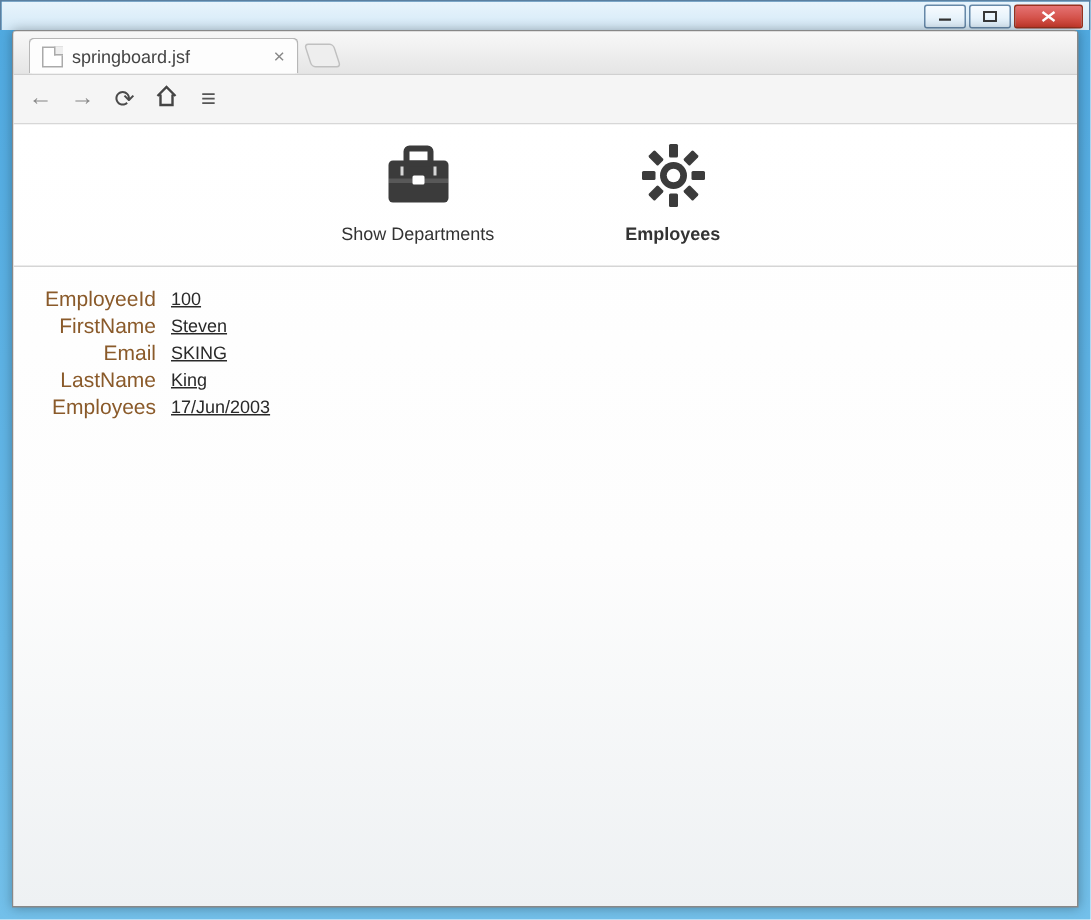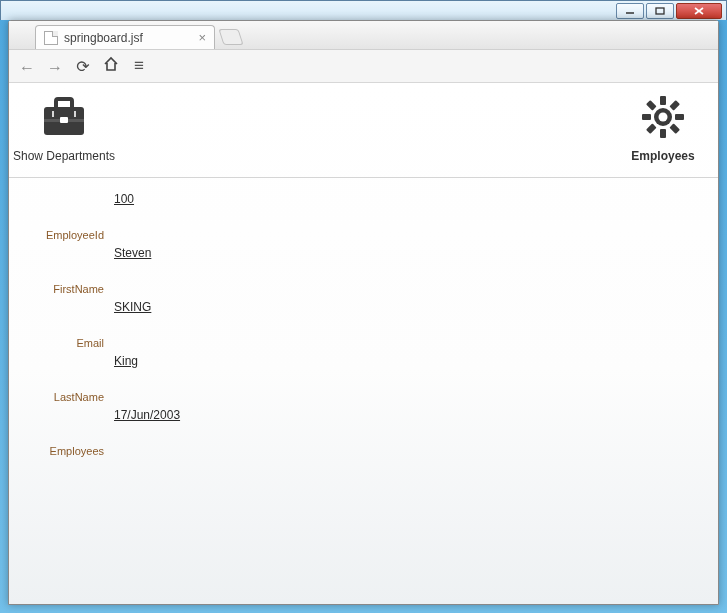--- a/index.html
+++ b/index.html
@@ -49,21 +49,21 @@
     border-radius: 3px 3px 0 0;
     box-shadow: 0 0 8px rgba(0,0,0,0.3);
     display: flex;
     flex-direction: column;
   }
   .tabstrip {
     height: 28px;
     background: linear-gradient(#f8f8f8,#e5e5e5);
     display: flex;
     align-items: flex-end;
-    padding-left: 26px;
+    padding-left: 10px;
   }
   .tab {
     height: 24px;
     min-width: 180px;
     background: #fdfdfd;
     border: 1px solid #b7b7b7;
     border-bottom: none;
     border-radius: 4px 4px 0 0;
     display: flex;
     align-items: center;
@@ -138,39 +138,39 @@
   .star { color:#bbb; font-size:15px; margin-left:auto; }
   .menu-btn { color:#555; font-size:17px; width:20px; text-align:center; }
   
   .content {
     flex:1;
     background: linear-gradient(180deg,#ffffff 0%, #fdfdfd 55%, #eef1f3 100%);
     overflow:auto;
   }
   .springboard {
     display:flex;
-    justify-content:space-between;
+    justify-content:center;
     gap:60px;
     padding: 10px 0 14px;
     border-bottom:1px solid #d5d5d5;
   }
   .sb-item {
     width:110px;
     text-align:center;
     color:#333;
     font-size:12px;
     cursor:pointer;
   }
   .sb-item svg { display:block; margin:0 auto 8px; }
   .sb-item.selected { font-weight:bold; }
   .form {
     padding: 12px 20px;
   }
   .row { display:flex; gap:10px; line-height:18px; }
-  .row .lbl { width:75px; text-align:right; color:#8a5a2a; font-size:11px;margin-top:36px; }
+  .row .lbl { width:75px; text-align:right; color:#8a5a2a; font-size:14px; }
   .row .val { color:#2a2a2a; font-size:12px;text-decoration:underline; }
 </style>
 </head>
 <body>
 
 <div class="titlebar">
   <div class="win-btn">
     <svg width="10" height="8">
         <line x1="1" y1="6" x2="9" y2="6" stroke="#333" stroke-width="1.5"></line>
       </svg>

